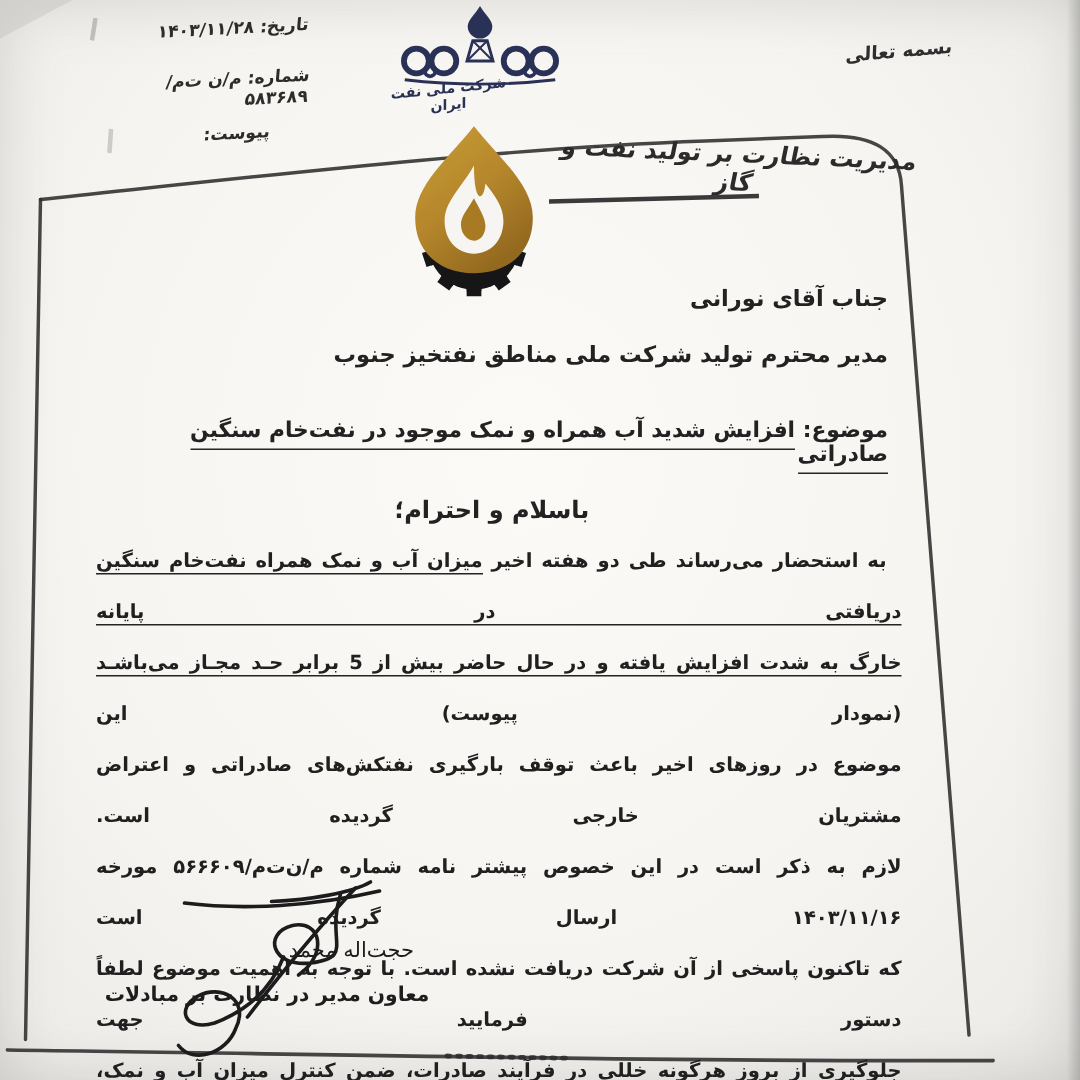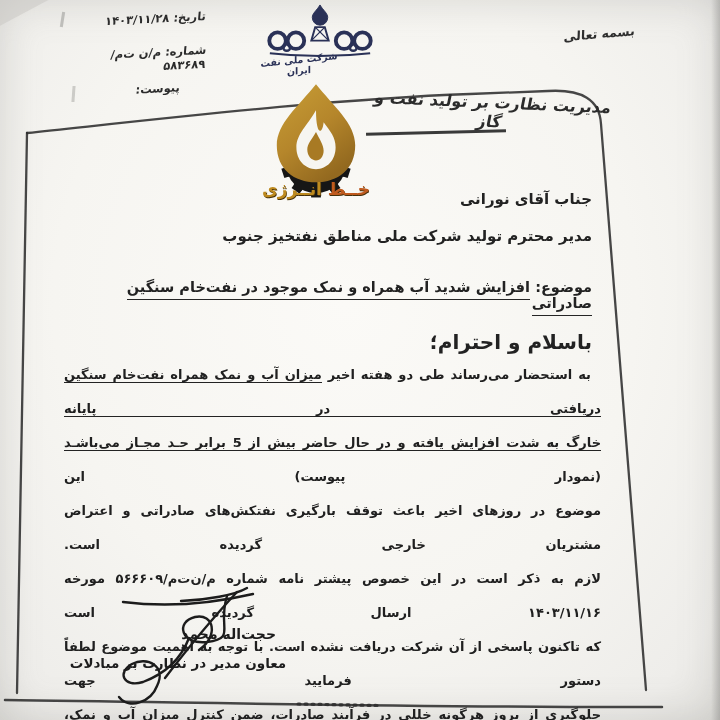--- a/index.html
+++ b/index.html
@@ -36,28 +36,28 @@
   .wm-svg{left:244px;top:82px;width:144px;height:122px;}
   .wm-text{left:240px;top:179px;width:152px;text-align:center;font-size:17px;font-weight:700;
            text-shadow:0.6px 0.6px 0 #46300a;}
   .wm-khat{color:#c05a1e;}
   .wm-energy{color:#bd8a1f;}
   
   .rcpt1{left:64px;top:190px;width:528px;text-align:right;font-size:15px;font-weight:700;}
   .rcpt2{left:64px;top:227px;width:528px;text-align:right;font-size:15px;font-weight:700;}
   .subject{left:64px;top:279px;width:528px;text-align:right;font-size:14.5px;font-weight:700;}
   .subj-text{border-bottom:1.8px solid #252525;padding-bottom:4px;margin-left:34px;}
-  .salut{left:64px;top:330px;width:528px;text-align:right;font-size:20px;font-weight:700;}
+  .salut{left:64px;top:330px;width:528px;text-align:center;font-size:16px;font-weight:700;}
   .bodytext{left:64px;top:358px;width:537px;font-size:13px;font-weight:700;line-height:34px;color:#202020;}
   .bl{text-align:justify;text-align-last:justify;white-space:normal;}
   .bl-first{text-indent:10px;}
   .ul{border-bottom:1.6px solid #232323;padding-bottom:0;}
   
   .sig-svg{left:85px;top:580px;width:200px;height:138px;}
-  .sig-name{left:150px;top:626px;width:126px;text-align:right;font-size:14px;font-weight:700;color:#1d1d1d;}
+  .sig-name{left:150px;top:626px;width:126px;text-align:right;font-size:14px;font-weight:400;color:#1d1d1d;}
   .sig-title{left:62px;top:655px;width:232px;text-align:center;font-size:13.5px;font-weight:700;color:#1d1d1d;}
 </style>
 </head>
 <body>
 
 <div class="page">
 
   <div class="abs corner-tl"></div>
   <div class="abs speck1"></div>
   <div class="abs speck2"></div>
@@ -128,24 +128,20 @@
       </g>
       <circle cx="66" cy="74" r="28" fill="#161616"></circle>
       <circle cx="66" cy="74" r="11" fill="#f6f5f1"></circle>
     </g>
     <g>
       <path d="M66,2 C50,22 30,38 30,58 C30,80 46,92 66,92 C86,92 102,80 102,58 C102,38 82,22 66,2 Z" fill="url(#goldGrad)"></path>
       <path d="M66,26 C58,40 48,48 48,60 C48,72 56,80 66,80 C76,80 84,72 84,60 C84,51 79,45 73,37 C72,48 66,50 66,26 Z" fill="#f6f5f1"></path>
       <path d="M66,46 C62,53 58,57 58,62 C58,68 62,72 66,72 C70,72 73,68 73,63 C73,58 69,52 66,46 Z" fill="#a87a24"></path>
     </g>
   </svg>
-  <div class="abs fa wm-text">
-    <span class="wm-khat">خــط</span>
-    <span class="wm-energy">انــرژی</span>
-  </div>
 
   <div class="abs fa rcpt1">جناب آقای نورانی</div>
   <div class="abs fa rcpt2">مدیر محترم تولید شرکت ملی مناطق نفتخیز جنوب</div>
 
   <div class="abs fa subject">
     <span>موضوع:</span>
     <span class="subj-text">افزایش شدید آب همراه و نمک موجود در نفت‌خام سنگین صادراتی</span>
   </div>
 
   <div class="abs fa salut">باسلام و احترام؛</div>

